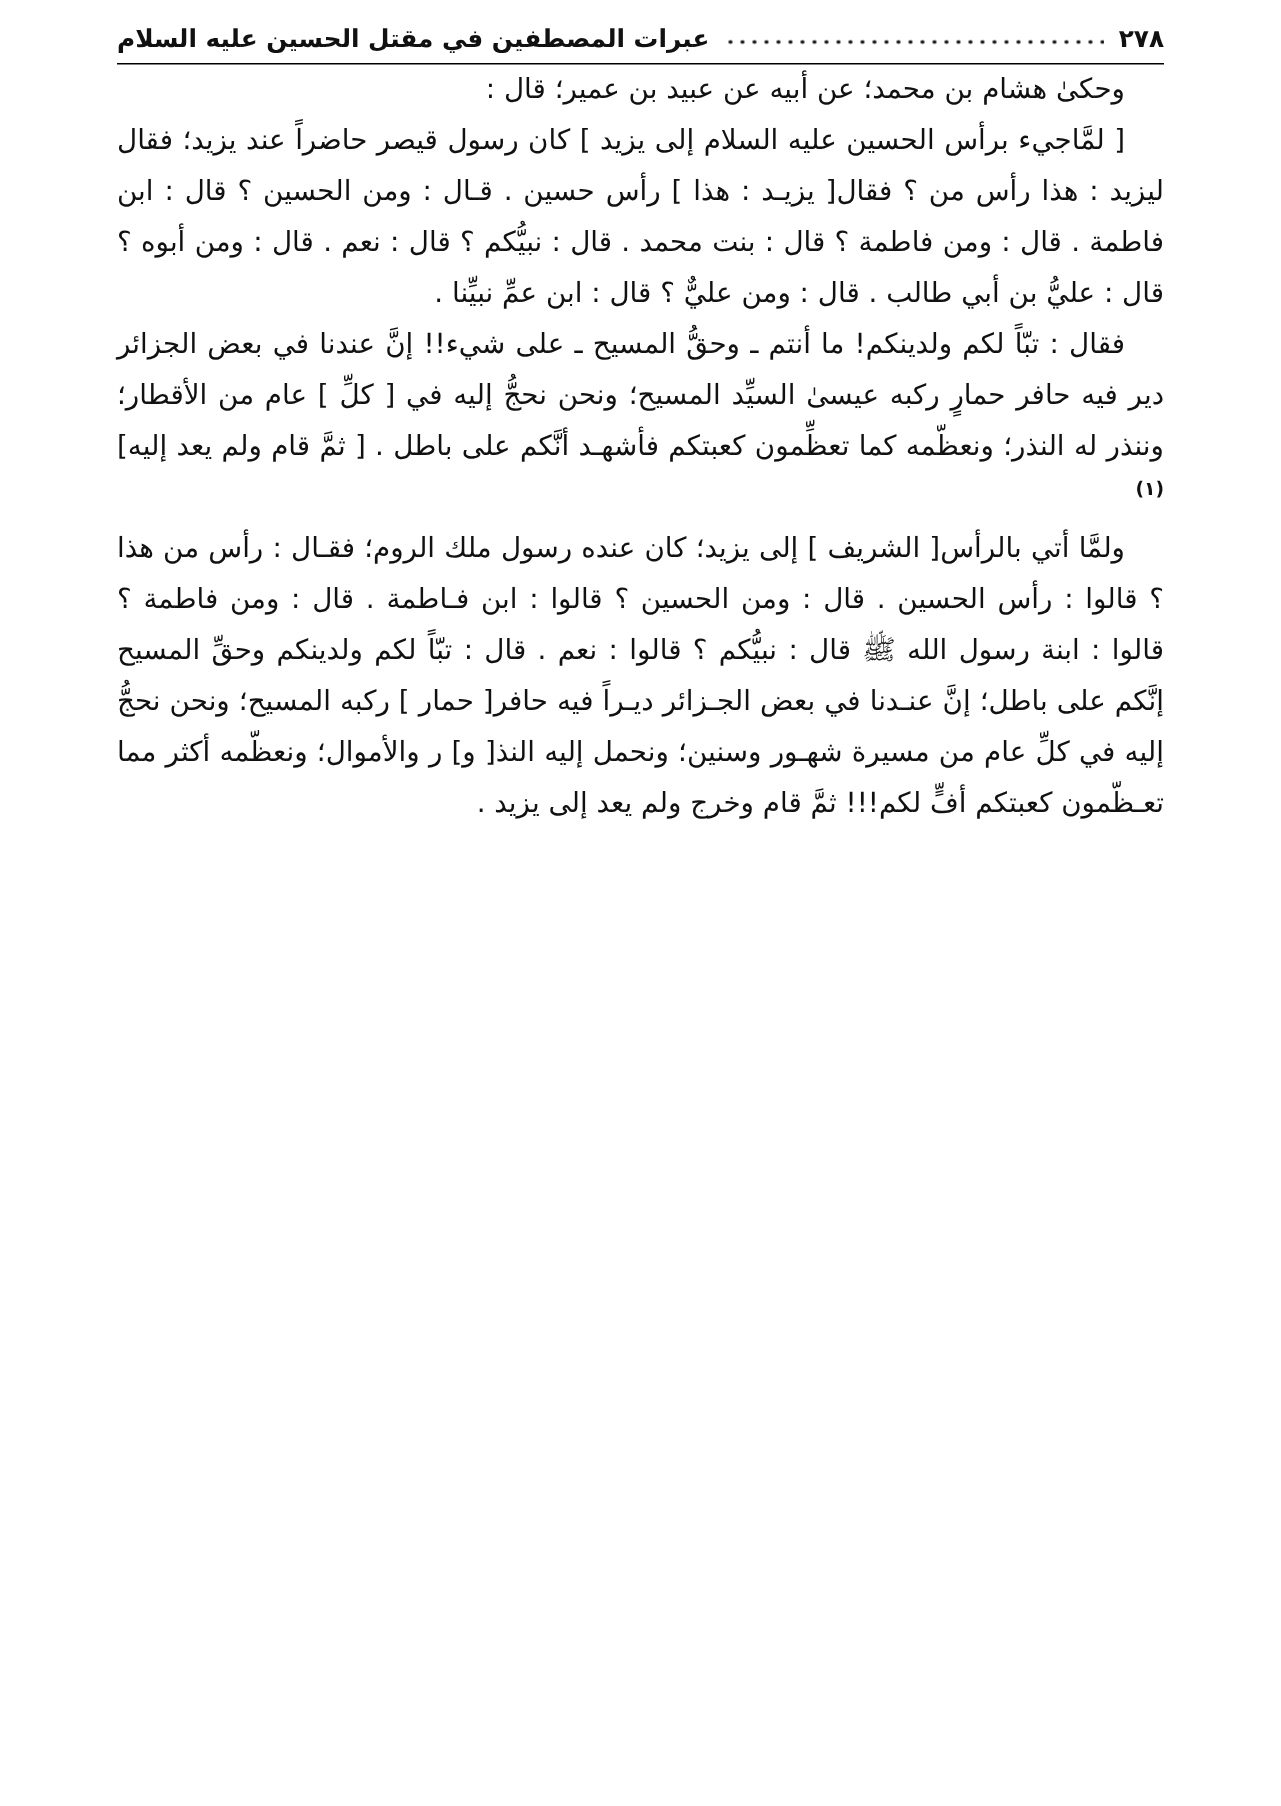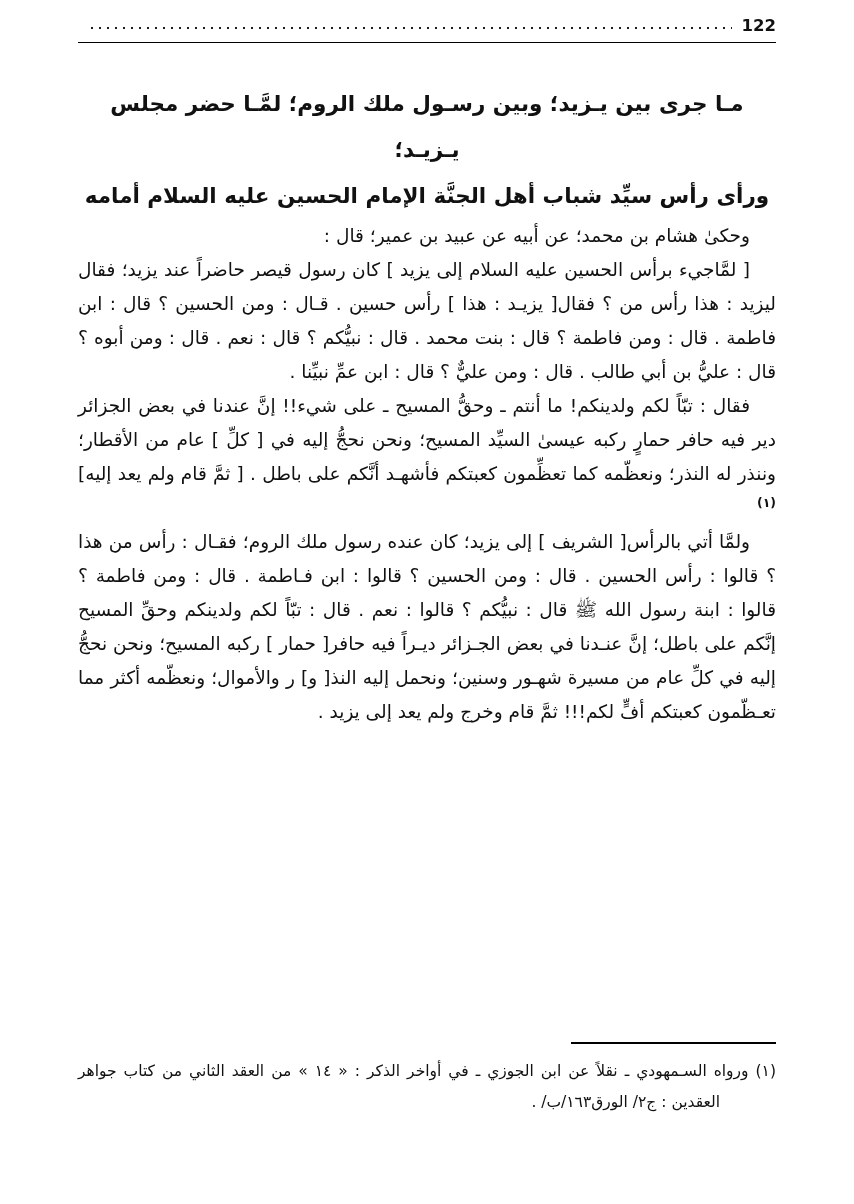--- a/index.html
+++ b/index.html
@@ -88,37 +88,30 @@
     padding-right: 56px;
     text-indent: -56px;
   }
 </style>
 </head>
 <body>
 
 <div class="page">
 
   <header class="page-header">
-    <span class="page-number">122</span>
+    <span class="page-number">٢٧٨</span>
     <span class="dot-leader"></span>
+    <span class="running-title">عبرات المصطفين في مقتل الحسين عليه السلام</span>
   </header>
 
-  <h1 class="heading">
-    <span>مـا جرى بين يـزيد؛ وبين رسـول ملك الروم؛ لمَّـا حضر مجلس يـزيـد؛</span><br>
-    <span>ورأى رأس سيِّد شباب أهل الجنَّة الإمام الحسين عليه السلام أمامه</span>
-  </h1>
 
 
   <p class="para">وحكىٰ هشام بن محمد؛ عن أبيه عن عبيد بن عمير؛ قال :</p>
 
   <p class="para">[ لمَّاجيء برأس الحسين عليه السلام إلى يزيد ] كان رسول قيصر حاضراً عند يزيد؛ فقال ليزيد : هذا رأس من ؟ فقال[ يزيـد : هذا ] رأس حسين . قـال : ومن الحسين ؟ قال : ابن فاطمة . قال : ومن فاطمة ؟ قال : بنت محمد . قال : نبيُّكم ؟ قال : نعم . قال : ومن أبوه ؟ قال : عليُّ بن أبي طالب . قال : ومن عليٌّ ؟ قال : ابن عمِّ نبيِّنا .</p>
 
   <p class="para"><span>فقال : تبّاً لكم ولدينكم! ما أنتم ـ وحقُّ المسيح ـ على شيء!! إنَّ عندنا في بعض الجزائر دير فيه حافر حمارٍ ركبه عيسىٰ السيِّد المسيح؛ ونحن نحجُّ إليه في [ كلِّ ] عام من الأقطار؛ وننذر له النذر؛ ونعظّمه كما تعظِّمون كعبتكم فأشهـد أنَّكم على باطل . [ ثمَّ قام ولم يعد إليه]</span> <sup class="fn-ref">(١)</sup></p>
 
 
   <p class="para">ولمَّا أتي بالرأس[ الشريف ] إلى يزيد؛ كان عنده رسول ملك الروم؛ فقـال : رأس من هذا ؟ قالوا : رأس الحسين . قال : ومن الحسين ؟ قالوا : ابن فـاطمة . قال : ومن فاطمة ؟ قالوا : ابنة رسول الله ﷺ قال : نبيُّكم ؟ قالوا : نعم . قال : تبّاً لكم ولدينكم وحقِّ المسيح إنَّكم على باطل؛ إنَّ عنـدنا في بعض الجـزائر ديـراً فيه حافر[ حمار ] ركبه المسيح؛ ونحن نحجُّ إليه في كلِّ عام من مسيرة شهـور وسنين؛ ونحمل إليه النذ[ و] ر والأموال؛ ونعظّمه أكثر مما تعـظّمون كعبتكم أفٍّ لكم!!! ثمَّ قام وخرج ولم يعد إلى يزيد .</p>
 
-  <footer class="page-footer">
-    <div class="footnote-rule"></div>
-    <p class="footnote">(١) ورواه السـمهودي ـ نقلاً عن ابن الجوزي ـ في أواخر الذكر : « ١٤ » من العقد الثاني من كتاب جواهر العقدين : ج٢/ الورق١٦٣/ب/ .</p>
-  </footer>
 
 </div>
 
 </body></html>

